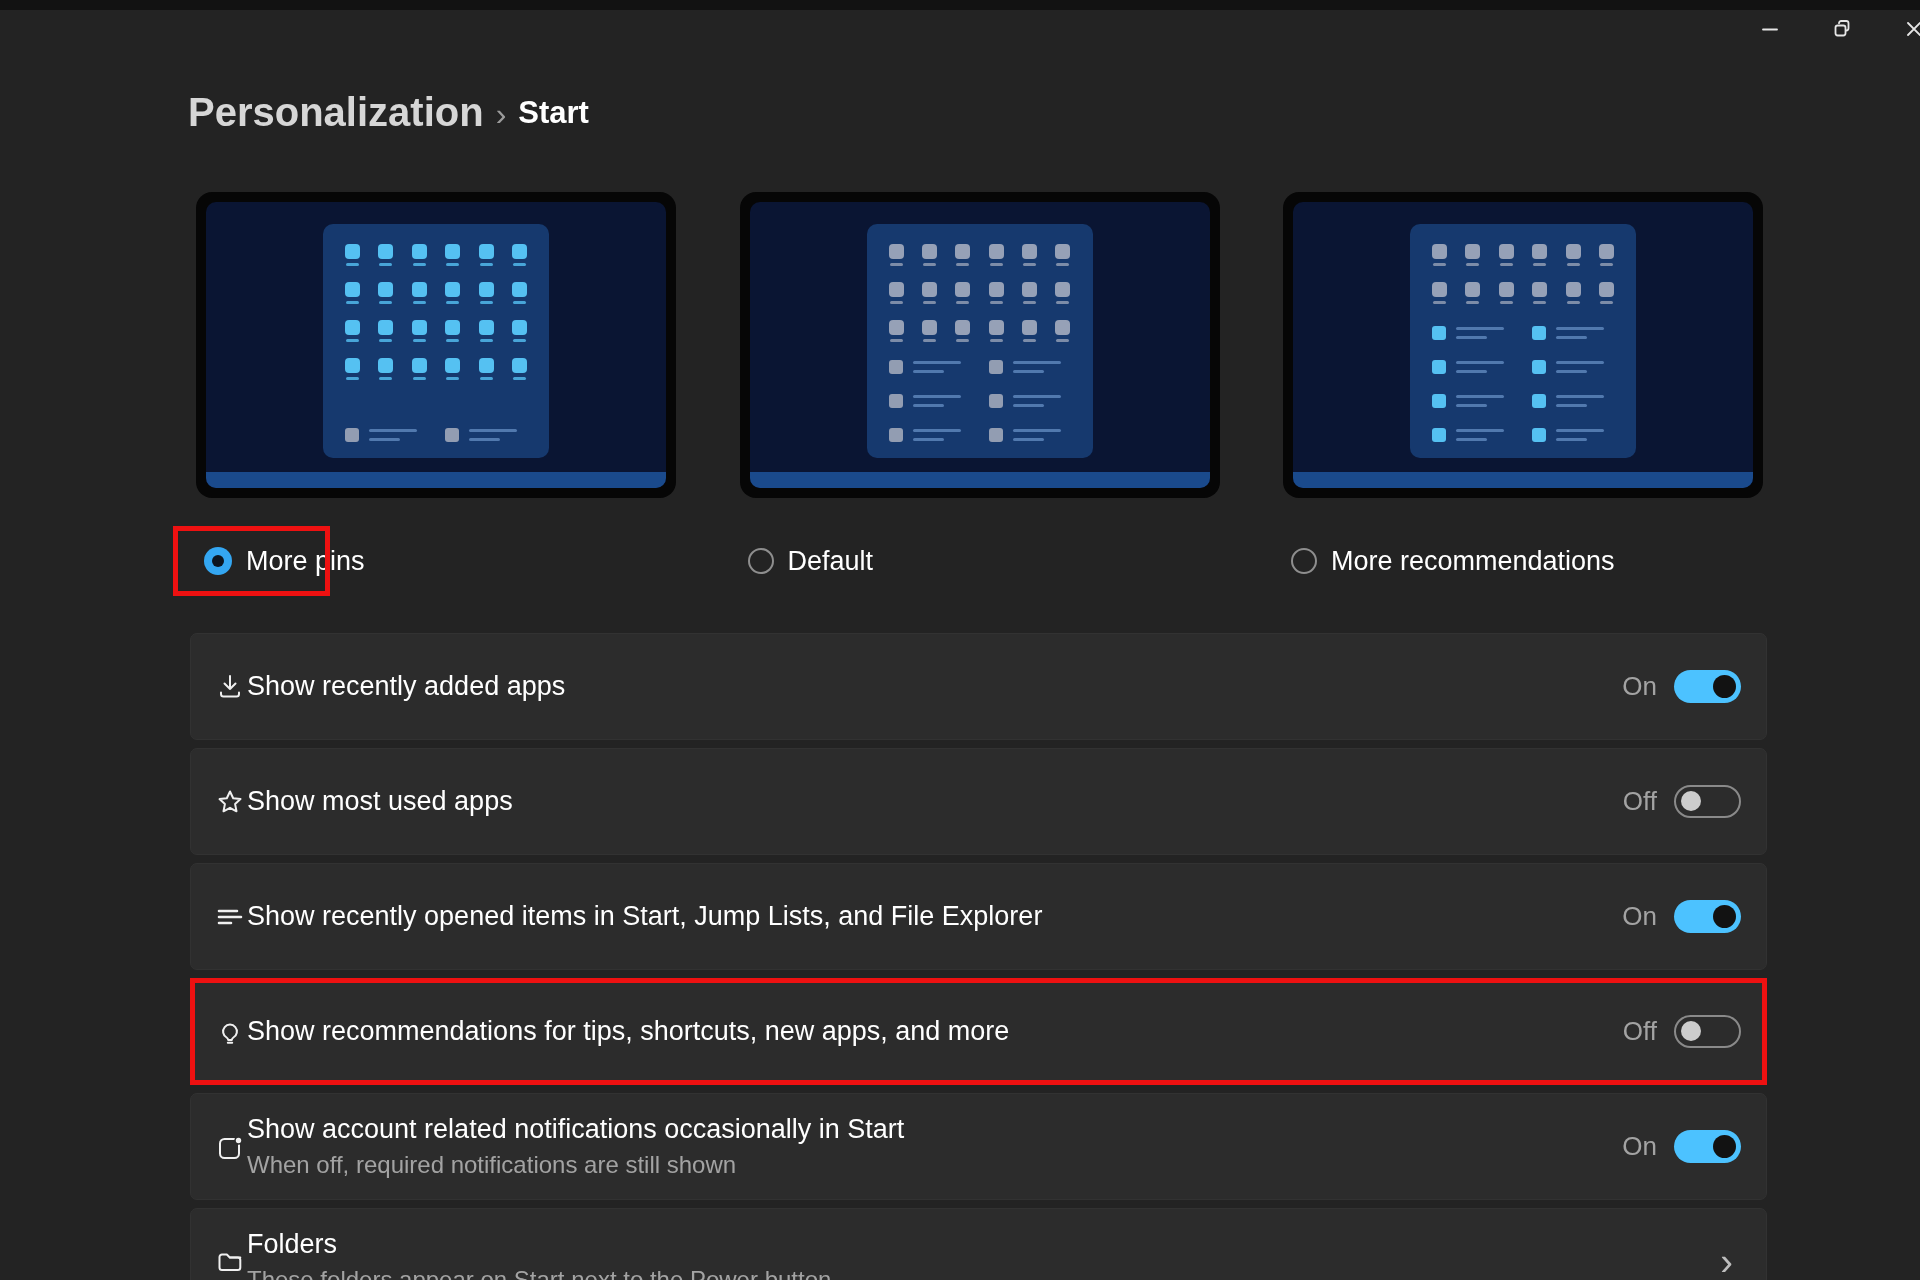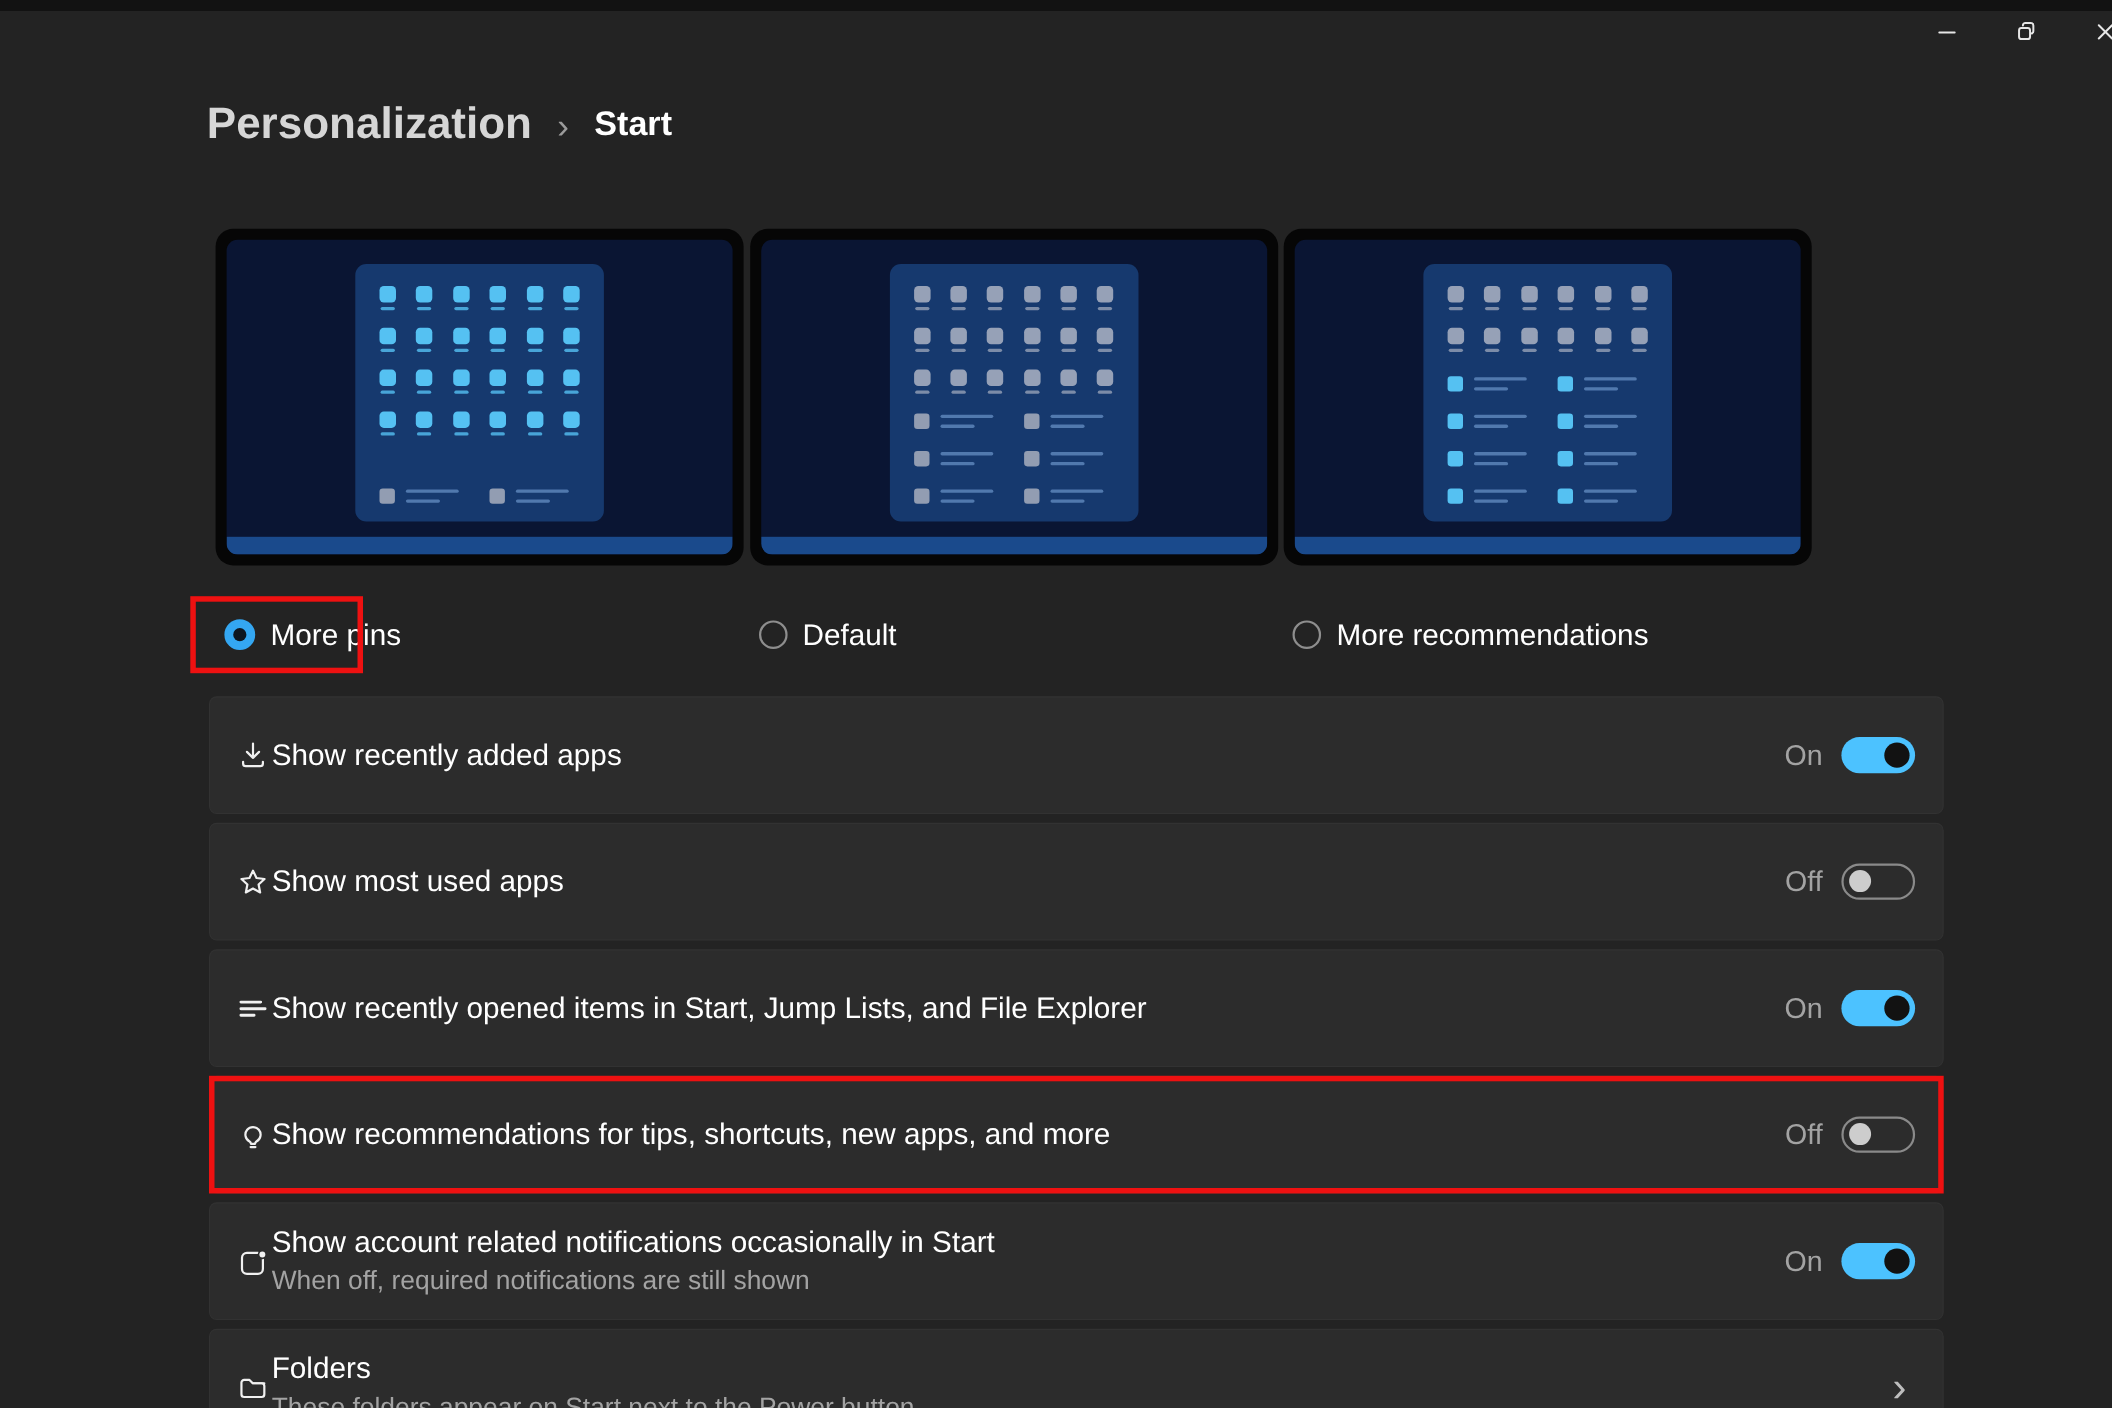--- a/index.html
+++ b/index.html
@@ -21,27 +21,27 @@
     font-family:"Liberation Sans",sans-serif;
   }
   .top-strip{position:absolute;top:0;left:0;width:1920px;height:10px;background:#121212}
 
   
   .titlebar{position:absolute;top:10px;left:1747px;display:flex;gap:26px;z-index:5}
   .tb-btn{width:46px;height:38px;display:flex;align-items:center;justify-content:center;background:transparent;border:none;padding:0}
   .tb-btn svg{stroke:#E6E6E6;stroke-width:1.8;fill:none;stroke-linecap:round;stroke-linejoin:round}
 
   
-  .breadcrumb{position:absolute;left:188px;top:90px;display:flex;align-items:center;gap:23px}
+  .breadcrumb{position:absolute;left:188px;top:90px;display:flex;align-items:center;gap:12px}
   .bc-parent{font-size:40px;font-weight:600;color:#D6D6D6}
   .bc-sep{font-size:32px;color:#9B9B9B;padding-top:4px}
   .bc-current{font-size:31px;font-weight:700;color:#FFFFFF}
 
   
-  .cards{position:absolute;left:196px;top:208px;width:1451px;display:flex;justify-content:space-between}
+  .cards{position:absolute;left:196px;top:192px;width:1567px;display:flex;justify-content:space-between}
   .layout-option{width:480px;display:flex;flex-direction:column}
   .monitor{height:306px;background:#060606;border-radius:16px;padding:10px;box-sizing:border-box}
   .screen{position:relative;height:100%;background:var(--screen-navy);border-radius:10px;display:flex;justify-content:center;overflow:hidden}
   .taskbar{position:absolute;bottom:0;left:0;right:0;height:16px;background:var(--taskbar-blue)}
   .panel{margin-top:22px;width:226px;height:234px;background:var(--panel-blue);border-radius:10px;
          box-sizing:border-box;padding:20px 22px 16px;display:flex;flex-direction:column;z-index:1}
   .pin-grid{display:grid;grid-template-columns:repeat(6,15px);justify-content:space-between;row-gap:16px}
   .pin{display:flex;flex-direction:column;align-items:center;gap:4px}
   .pin-sq{width:15px;height:15px;border-radius:4px}
   .pin-ln{width:13px;height:3px;border-radius:1.5px;opacity:.8}

